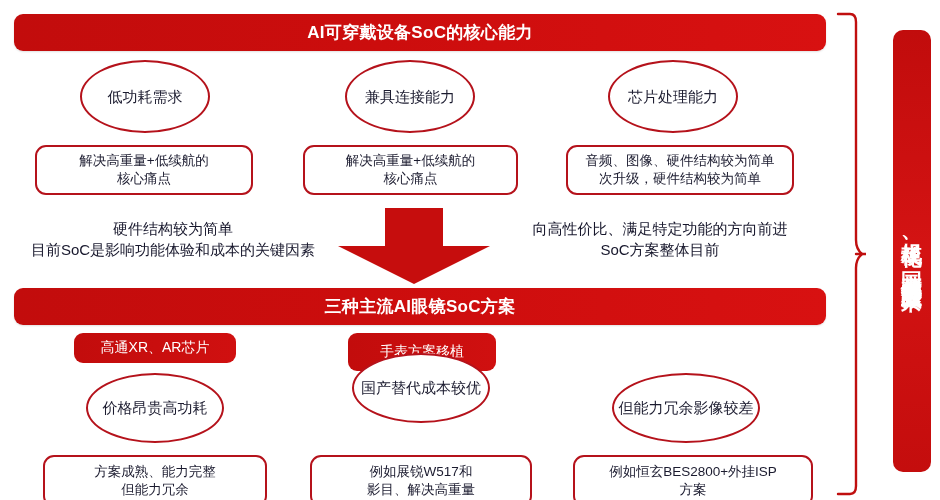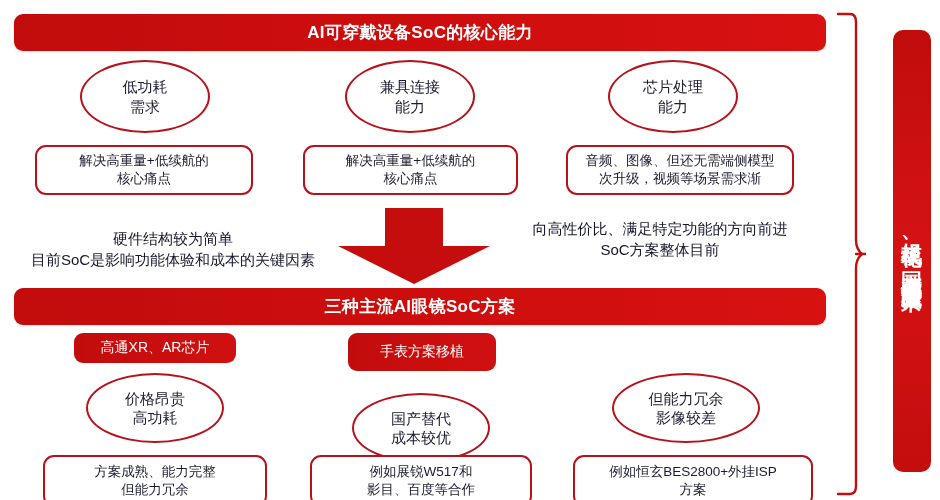--- a/index.html
+++ b/index.html
@@ -36,21 +36,21 @@
     white-space: nowrap;
   }
 
   
   .ellipse {
     position: absolute;
     border: 2.4px solid #b5121b;
     border-radius: 50%;
     background: #ffffff;
     display: flex;
-    flex-direction: column;
+    flex-direction: row;
     align-items: center;
     justify-content: center;
     box-sizing: border-box;
     text-align: right;
   }
   .ellipse .line {
     color: #1b1b2f;
     font-size: 15px;
     line-height: 1.28;
     white-space: nowrap;
@@ -162,25 +162,25 @@
     <div class="line">解决高重量+低续航的</div>
     <div class="line">核心痛点</div>
   </div>
 
   <div class="obox" style="left:303px; top:145px; width:215px; height:50px;">
     <div class="line">解决高重量+低续航的</div>
     <div class="line">核心痛点</div>
   </div>
 
   <div class="obox" style="left:566px; top:145px; width:228px; height:50px;">
-    <div class="line">音频、图像、但还无需端侧模型</div>
-    <div class="line">次升级，视频等场景需求渐</div>
-  </div>
-
-  <div class="caption" style="left:8px; top:228px; width:330px;">
+    <div class="line">音频、图像、硬件结构较为简单</div>
+    <div class="line">次升级，硬件结构较为简单</div>
+  </div>
+
+  <div class="caption" style="left:8px; top:218px; width:330px;">
     <div class="line">硬件结构较为简单</div>
     <div class="line">目前SoC是影响功能体验和成本的关键因素</div>
   </div>
 
   <div class="caption" style="left:495px; top:218px; width:330px;">
     <div class="line">向高性价比、满足特定功能的方向前进</div>
     <div class="line">SoC方案整体目前</div>
   </div>
 
   <div class="down-arrow" style="left:338px; top:208px; width:152px; height:76px;">
@@ -200,38 +200,38 @@
   <div class="pill" style="left:348px; top:333px; width:148px; height:38px;">
     <span>手表方案移植</span>
   </div>
 
 
   <div class="ellipse" style="left:86px; top:373px; width:138px; height:70px;">
     <div class="line">价格昂贵</div>
     <div class="line">高功耗</div>
   </div>
 
-  <div class="ellipse" style="left:352px; top:393px; width:138px; height:70px;">
+  <div class="ellipse" style="left:352px; top:353px; width:138px; height:70px;">
     <div class="line">国产替代</div>
     <div class="line">成本较优</div>
   </div>
 
   <div class="ellipse" style="left:612px; top:373px; width:148px; height:70px;">
     <div class="line">但能力冗余</div>
     <div class="line">影像较差</div>
   </div>
 
   <div class="obox" style="left:43px; top:455px; width:224px; height:52px;">
     <div class="line">方案成熟、能力完整</div>
     <div class="line">但能力冗余</div>
   </div>
 
   <div class="obox" style="left:310px; top:455px; width:222px; height:52px;">
     <div class="line">例如展锐W517和</div>
-    <div class="line">影目、百度等合作</div>
+    <div class="line">影目、解决高重量</div>
   </div>
 
   <div class="obox" style="left:573px; top:455px; width:240px; height:52px;">
     <div class="line">例如恒玄BES2800+外挂ISP</div>
     <div class="line">方案</div>
   </div>
 
   <div class="bracket" style="left:834px; top:8px; width:32px; height:496px;">
     <svg width="32" height="496" viewBox="0 0 32 496" xmlns="http://www.w3.org/2000/svg">
       <path d="M4 6 H16 Q22 6 22 14 V232 Q22 241 28 246 Q22 251 22 260 V478 Q22 486 16 486 H4" fill="none" stroke="#c00f0f" stroke-width="2.4" stroke-linecap="round"></path>

